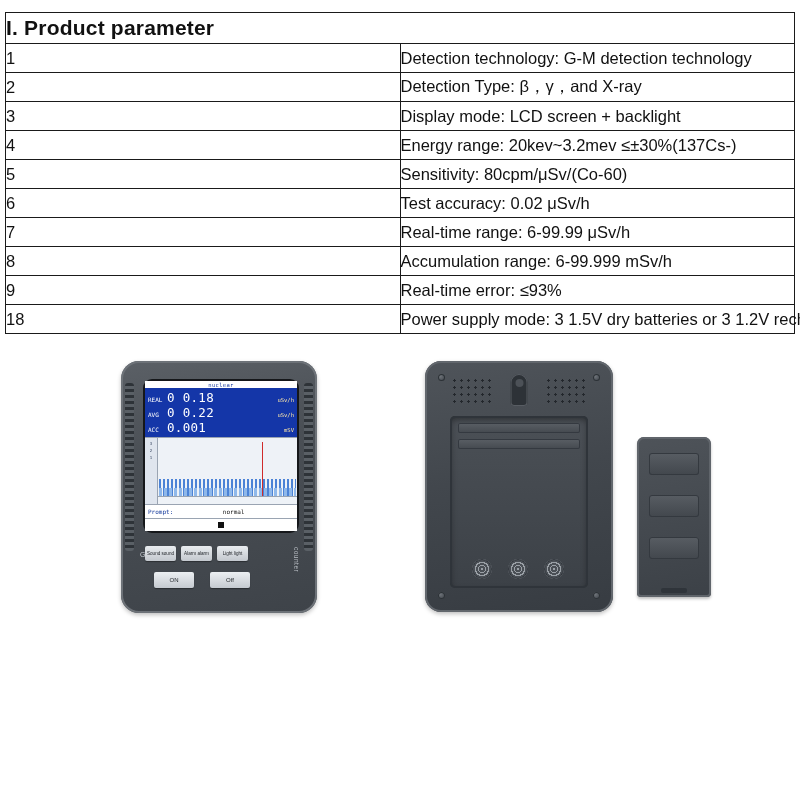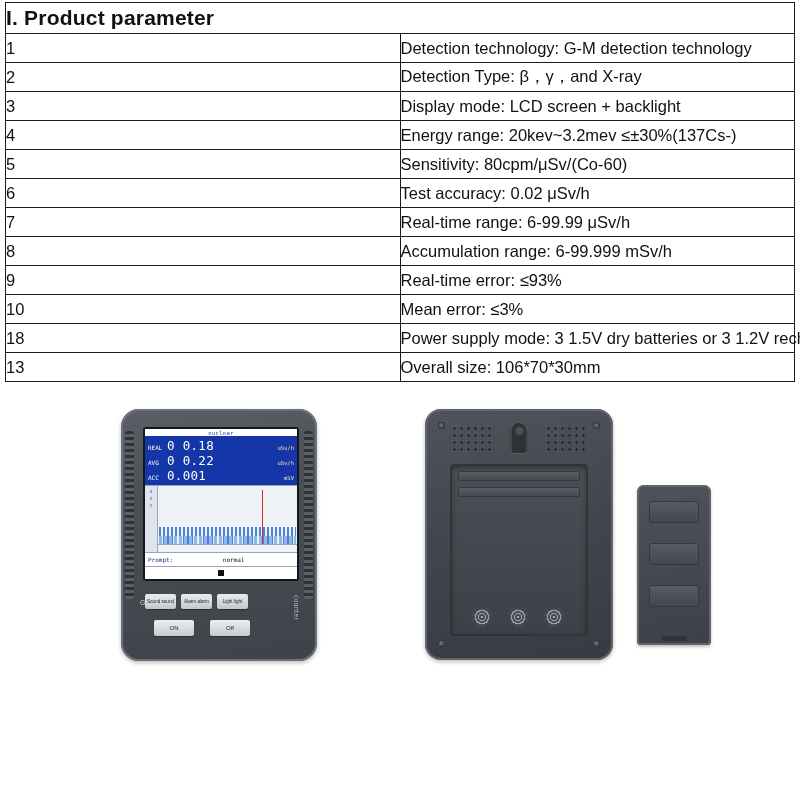--- a/index.html
+++ b/index.html
@@ -17,21 +17,21 @@
   }
   .page {
     width: 800px;
     height: 800px;
     position: relative;
     box-sizing: border-box;
   }
   
   .spec-table {
     width: 790px;
-    margin: 2px auto;
+    margin: 12px auto;
     border-collapse: collapse;
     table-layout: fixed;
   }
   .spec-table td, .spec-table th {
     border: 1px solid #1a1a1a;
     padding: 0;
   }
   .title-cell {
     font-size: 21px;
     font-weight: bold;
@@ -87,21 +87,21 @@
   }
   .device-front .side-grip.left { left: 4px; }
   .device-front .side-grip.right { right: 4px; }
   .screen-bezel {
     position: absolute;
     left: 22px;
     top: 18px;
     width: 152px;
     height: 150px;
     background: #15171a;
-    border-radius: 3px;
+    border-radius: 9px;
     padding: 2px;
   }
   .screen {
     position: relative;
     width: 100%;
     height: 100%;
     background: #ffffff;
     overflow: hidden;
     font-family: "DejaVu Sans Mono", monospace;
   }
@@ -448,30 +448,22 @@
       </tr>
       <tr>
         <td class="num-col">8</td>
         <td class="txt-col">Accumulation range: 6-99.999 mSv/h</td>
       </tr>
       <tr>
         <td class="num-col">9</td>
         <td class="txt-col">Real-time error: ≤93%</td>
       </tr>
       <tr>
-        <td class="num-col">10</td>
-        <td class="txt-col">Mean error: ≤3%</td>
-      </tr>
-      <tr>
         <td class="num-col">18</td>
         <td class="txt-col">Power supply mode: 3 1.5V dry batteries or 3 1.2V rechargeable batteries</td>
-      </tr>
-      <tr>
-        <td class="num-col">13</td>
-        <td class="txt-col">Overall size: 106*70*30mm</td>
       </tr>
     </tbody>
   </table>
 
   <div class="photos">
 
     <div class="device-front">
       <div class="side-grip left"></div>
       <div class="side-grip right"></div>
 

